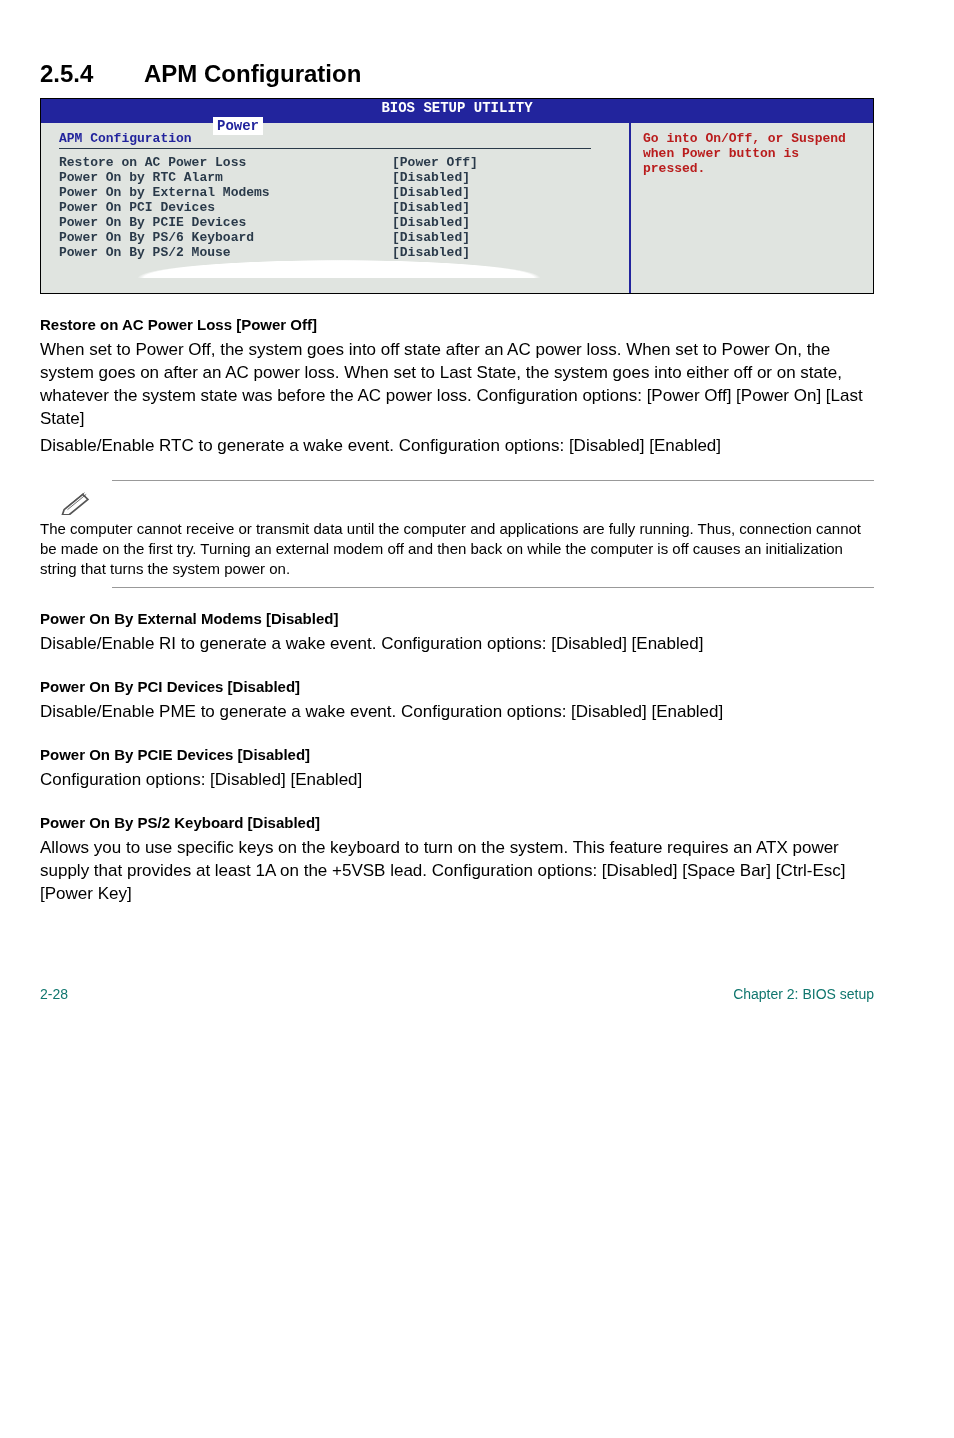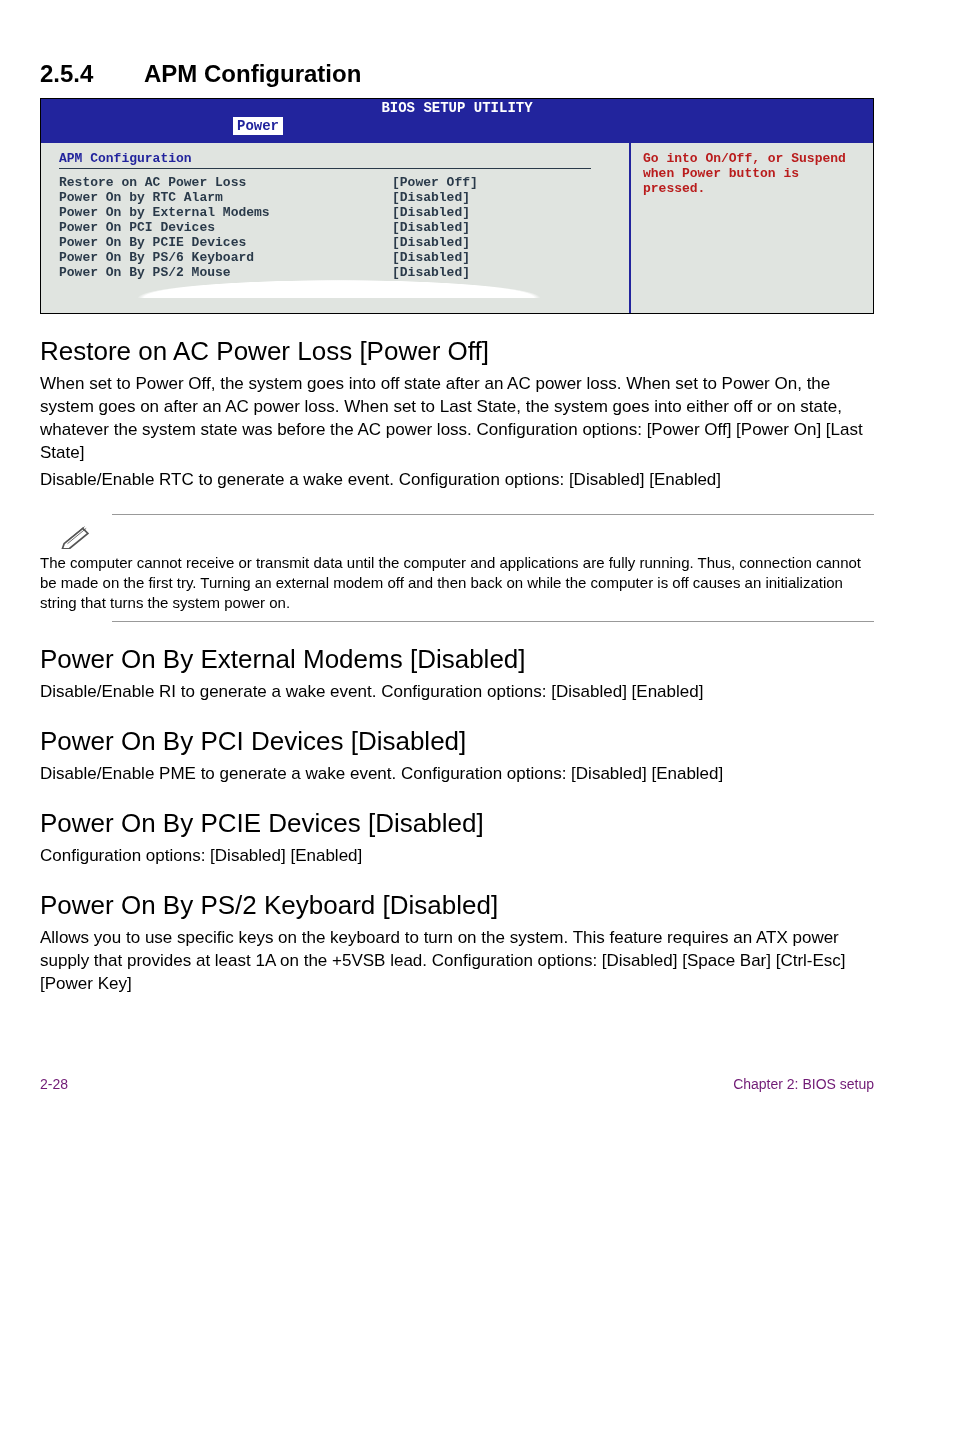--- a/index.html
+++ b/index.html
@@ -29,29 +29,29 @@
   }
   .bios-title-bar {
     background: #22249d;
     color: #fff;
     font-family: "Courier New", monospace;
     font-weight: bold;
     font-size: 14px;
     text-align: center;
     line-height: 18px;
     position: relative;
-    height: 44px;
+    height: 24px;
   }
   .bios-title {
     position: absolute;
     left: 0; right: 0; top: 0;
   }
   .bios-tab {
     position: absolute;
-    left: 192px;
+    left: 172px;
     top: 18px;
     background: #fff;
     color: #22249d;
     padding: 0 4px;
     line-height: 18px;
   }
   .bios-body {
     display: flex;
     background: #e0e4e0;
     font-family: "Courier New", monospace;
@@ -81,22 +81,22 @@
   }
   .brow { display: flex; gap: 43px; }
   .bkey { width: 290px; white-space: pre; }
   .bval { white-space: pre; }
   .curve-cut {
     height: 18px;
     background: radial-gradient(ellipse 60% 30px at 50% 100%, #fff 58%, #e0e4e0 60%);
   }
 
   h2.h {
-    font-size: 26px;
-    font-weight: normal;
+    font-size: 15px;
+    font-weight: bold;
     margin: 22px 0 6px 0;
   }
   p.body {
     font-size: 17px;
     margin: 2px 0 4px 0;
     line-height: 1.35;
   }
 
   .note-box {
     margin: 22px 0 18px 0;
@@ -119,21 +119,21 @@
   .note-text {
     flex: 1;
     font-size: 15px;
     line-height: 1.35;
   }
 
   .footer {
     display: flex;
     justify-content: space-between;
     font-size: 14px;
-    color: #701a75;
+    color: #0f766e;
     border-top: none;
     margin-top: 80px;
   }
 </style>
 </head>
 <body>
 
 <div class="page">
 
   <h1 class="sec">

